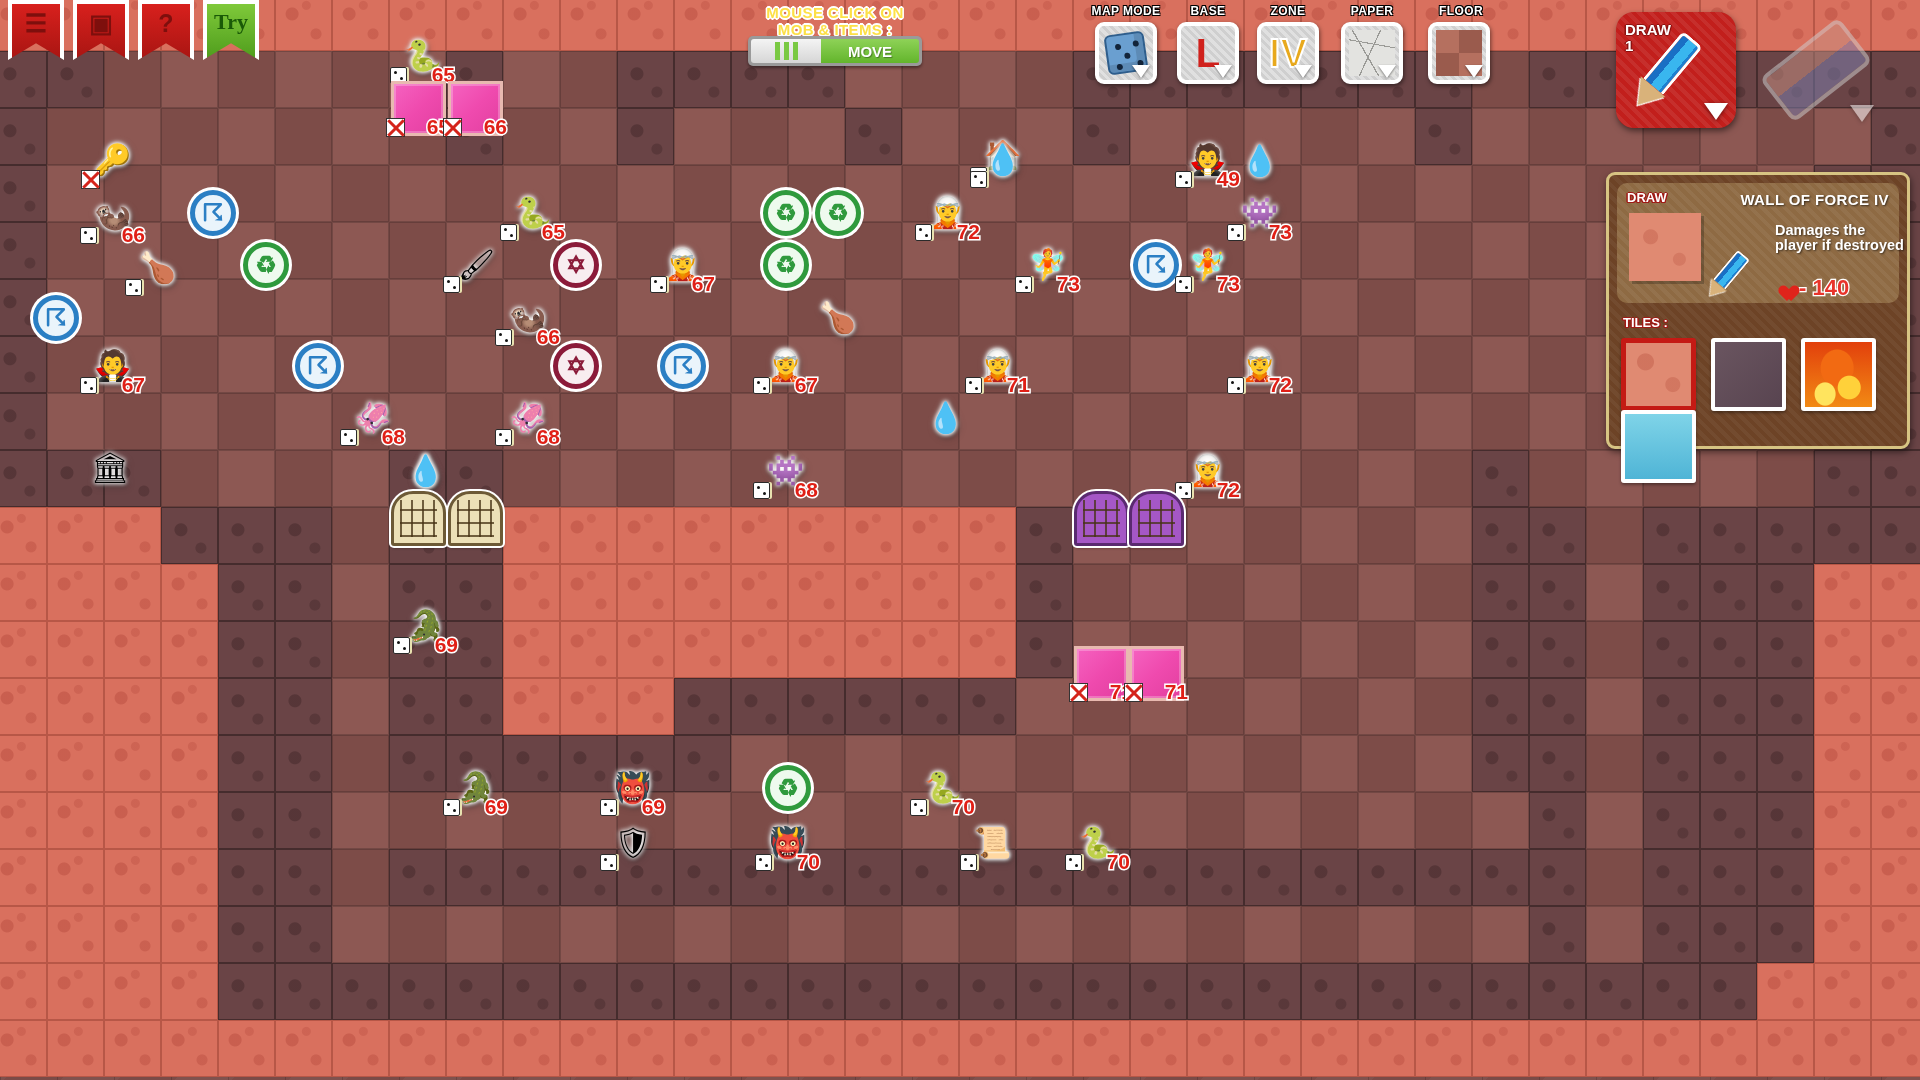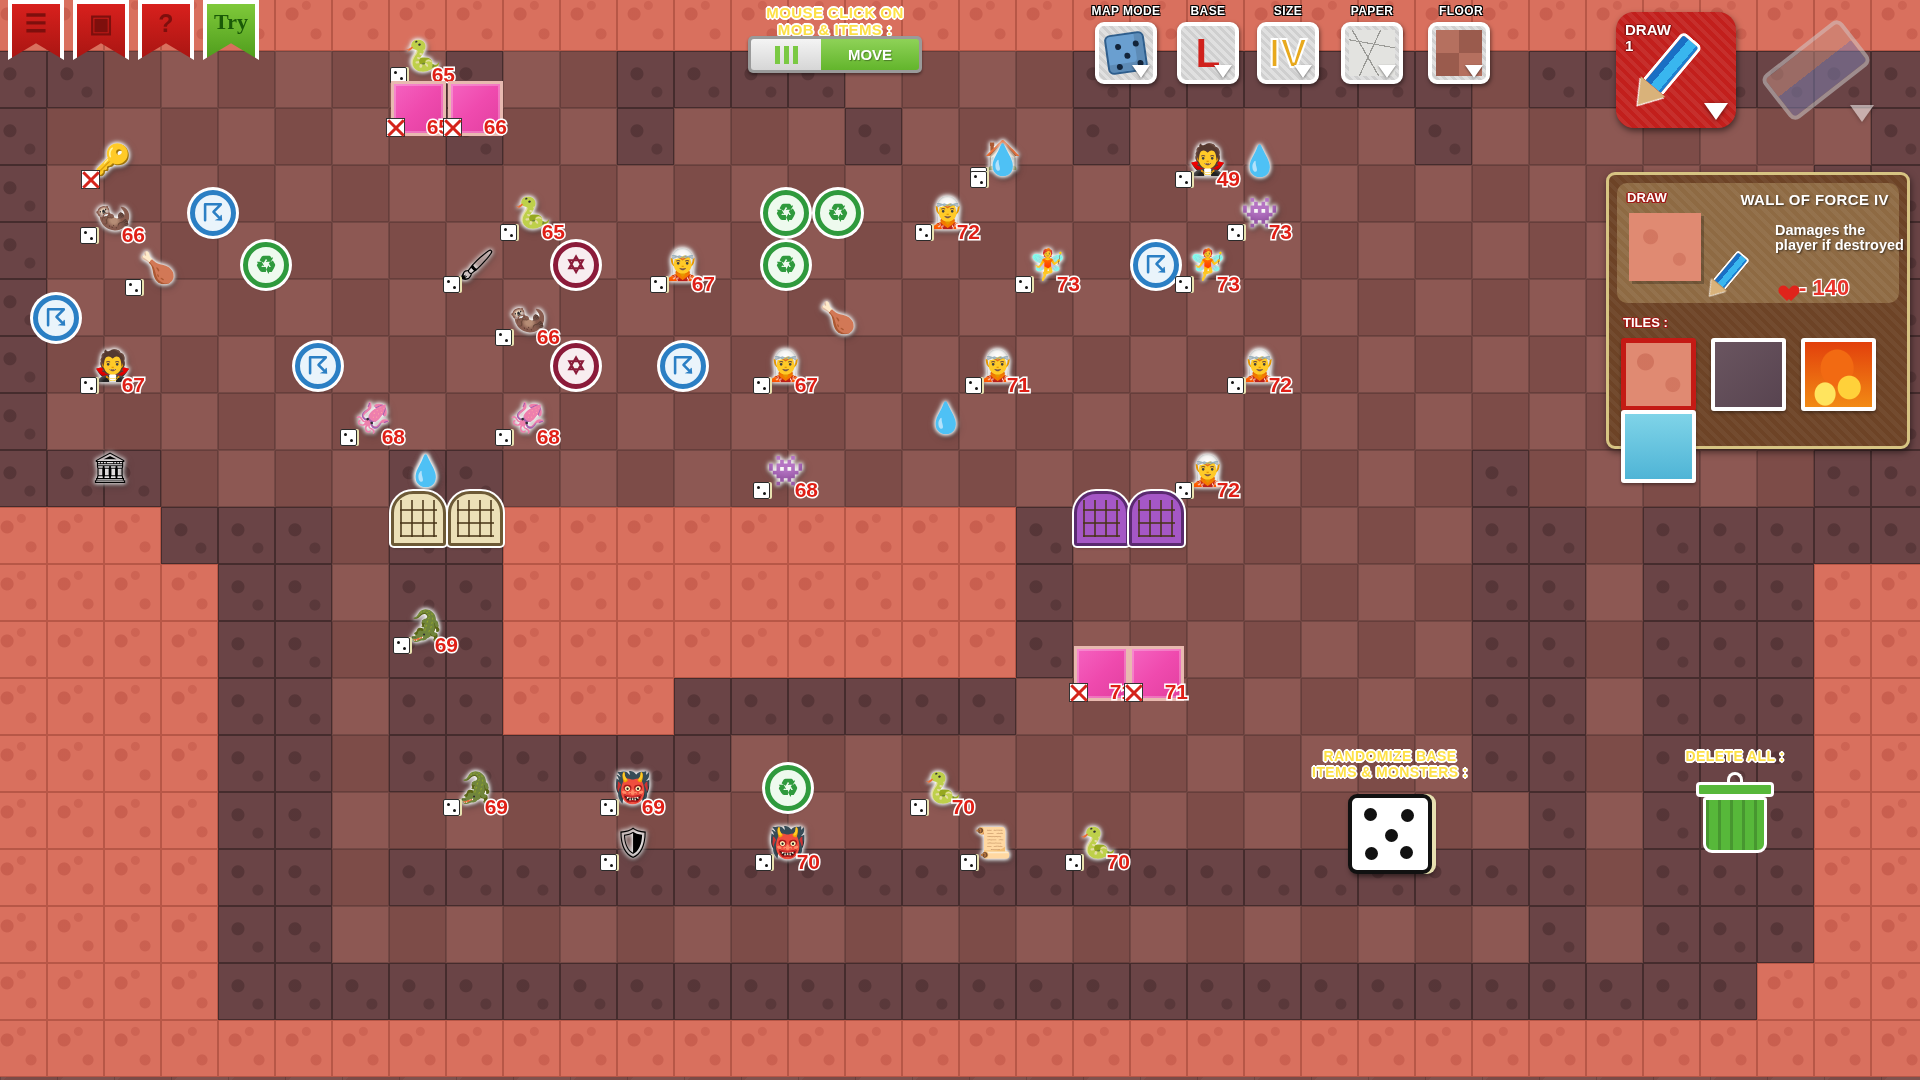--- a/index.html
+++ b/index.html
@@ -153,21 +153,21 @@
   }
   .redlabel {
     color: #fde047;
     -webkit-text-stroke: 0;
     text-shadow: 1.6px 0 0 #fff, -1.6px 0 0 #fff, 0 1.6px 0 #fff, 0 -1.6px 0 #fff,
                  1.2px 1.2px 0 #fff, -1.2px 1.2px 0 #fff, 1.2px -1.2px 0 #fff, -1.2px -1.2px 0 #fff;
     font-weight: bold;
   }
   .movetoggle {
     position: absolute; left: 748px; top: 36px;
-    width: 174px; height: 37px;
+    width: 174px; height: 30px;
     background: #9a9a9a; border-radius: 5px; padding: 3px;
     display: flex; z-index: 30;
     box-shadow: 0 2px 3px rgba(0,0,0,.4);
   }
   .movetoggle .off {
     width: 70px; background: linear-gradient(#f4f4f4,#d6d6d6);
     border-radius: 3px 0 0 3px;
     display: flex; align-items: center; justify-content: center; gap: 4px;
   }
   .movetoggle .off i { display: block; width: 5px; height: 18px; background: #7ac943; }
@@ -1338,21 +1338,21 @@
     </div>
     <div class="caret"></div>
   </div>
 
   <div class="tb-label" style="left:1178px;top:4px;width:60px">BASE</div>
   <div class="sqbtn" style="left:1177px;top:22px">
     <span class="big red">L</span>
     <div class="caret"></div>
   </div>
 
-  <div class="tb-label" style="left:1255px;top:4px;width:66px">SIZE</div>
+  <div class="tb-label" style="left:1255px;top:4px;width:66px">ZONE</div>
   <div class="sqbtn" style="left:1257px;top:22px">
     <span class="big gold">IV</span>
     <div class="caret"></div>
   </div>
 
   <div class="tb-label" style="left:1330px;top:4px;width:84px">PAPER</div>
   <div class="sqbtn" style="left:1341px;top:22px">
     <div class="papertex"></div>
     <div class="caret"></div>
   </div>
@@ -1400,36 +1400,15 @@
     <div class="tilerow">
       <div class="tilebox sel tb-red"></div>
       <div class="tilebox tb-purple"></div>
       <div class="tilebox tb-fire"></div>
     </div>
     <div class="tilerow2">
       <div class="tilebox tb-water"></div>
     </div>
   </div>
 
-  <div class="br-block" style="left:1290px;top:748px;width:200px">
-    <div class="tb-label redlabel" style="position:static;font-size:14px;line-height:1.15">
-      <div>RANDOMIZE BASE</div>
-      <div>ITEMS &amp; MONSTERS :</div>
-    </div>
-    <div class="bigdie" style="margin-top:14px">
-      <span style="left:12px;top:10px"></span>
-      <span style="right:14px;top:11px"></span>
-      <span style="left:33px;top:31px"></span>
-      <span style="left:13px;bottom:10px"></span>
-      <span style="right:15px;bottom:11px"></span>
-    </div>
-  </div>
-
-  <div class="br-block" style="left:1640px;top:748px;width:190px">
-    <div class="tb-label redlabel" style="position:static;font-size:14px">DELETE ALL :</div>
-    <div class="trash" style="margin-top:14px">
-      <div class="knob"></div>
-        <div class="lid"></div>
-        <div class="body"></div>
-    </div>
-  </div>
+
 
 </div>
 
 </body></html>

